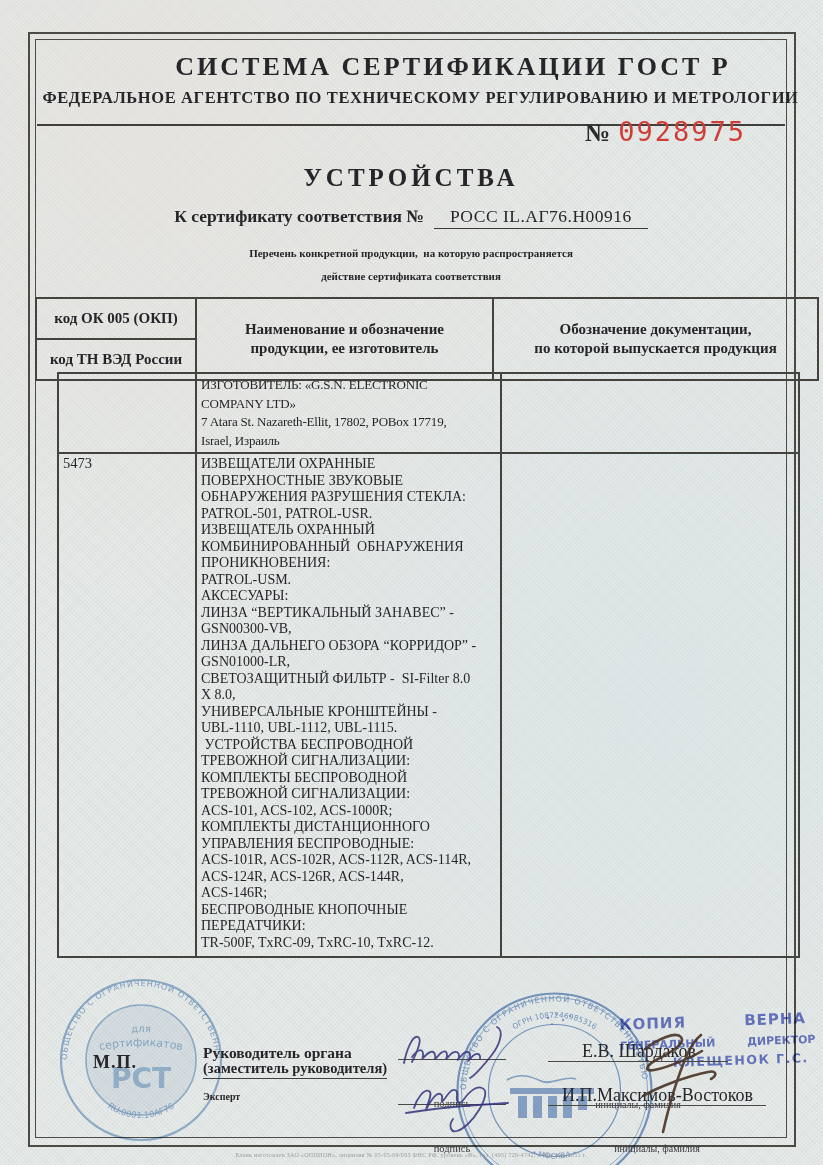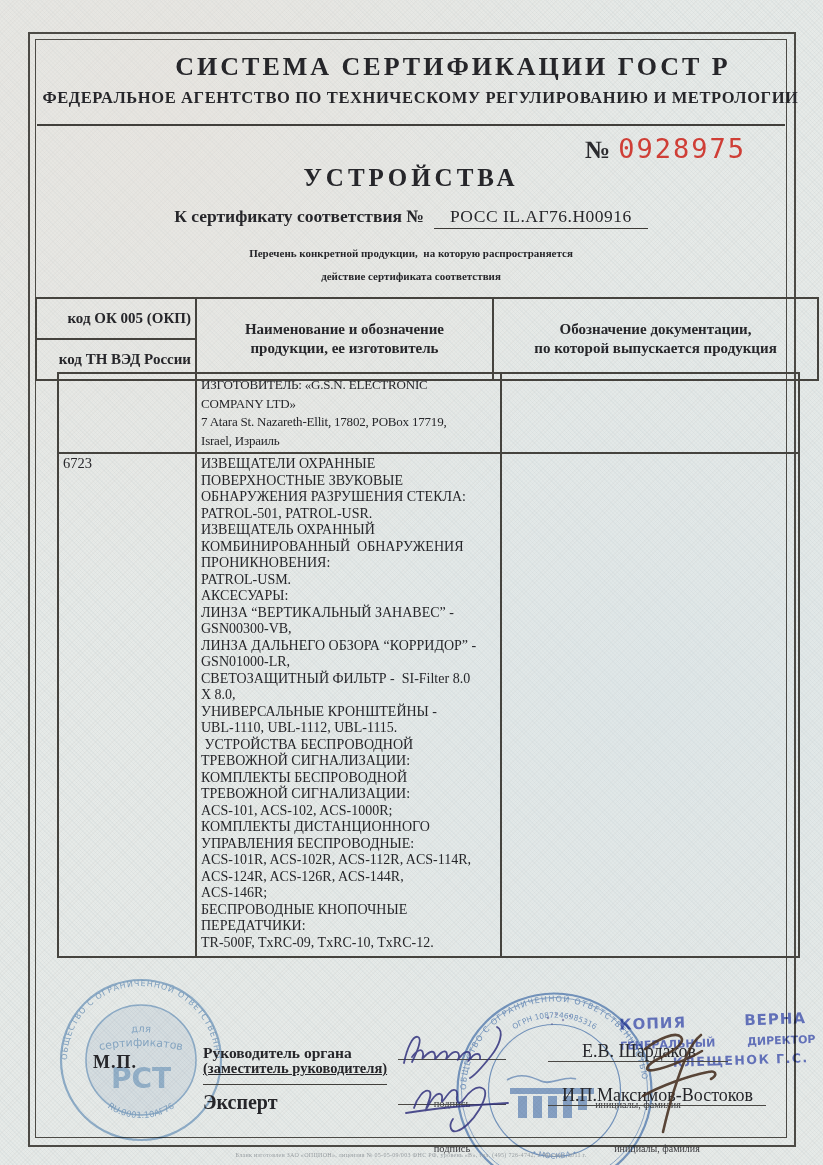--- a/index.html
+++ b/index.html
@@ -12,49 +12,49 @@
       radial-gradient(circle at 80% 60%, rgba(210,224,230,.4), transparent 45%),
       repeating-linear-gradient(45deg, rgba(175,192,198,.14) 0 1px, transparent 1px 3px),
       repeating-linear-gradient(-45deg, rgba(196,188,182,.12) 0 1px, transparent 1px 3px);}
   .abs{position:absolute;}
   .frame-outer{left:28px;top:32px;width:764px;height:1111px;border:2px solid #4c4a45;}
   .frame-inner{left:35px;top:39px;width:750px;height:1097px;border:1.5px solid #4c4a45;}
   .ctr{text-align:center;}
   .t1{left:35px;top:52px;width:752px;font-size:26px;font-weight:bold;letter-spacing:3px;padding-left:42px;}
   .t2{left:35px;top:88px;width:771px;font-size:16.5px;font-weight:bold;letter-spacing:.6px;}
   .hdr-rule{left:37px;top:124px;width:748px;border-top:2.5px solid #413f3b;}
-  .serial{left:585px;top:133px;white-space:nowrap;}
+  .serial{left:585px;top:116px;white-space:nowrap;}
   .serial .no{font-size:25px;font-weight:bold;color:#2b2b2e;}
   .serial .digits{font-family:"DejaVu Sans Mono",monospace;font-size:27px;color:#cf3e36;
                   letter-spacing:2px;margin-left:8px;}
   .doc-title{left:35px;top:164px;width:752px;font-size:25px;font-weight:bold;letter-spacing:4px;}
   .cert-line{left:35px;top:206px;width:752px;font-size:17.5px;}
   .cert-line .lbl{font-weight:bold;}
   .cert-line .num{font-weight:normal;border-bottom:1.5px solid #3c3a36;padding:0 16px 2px 16px;margin-left:10px;letter-spacing:.5px;}
   .scope{left:35px;top:242px;width:752px;font-size:11px;font-weight:bold;line-height:23px;white-space:pre-wrap;}
   table{border-collapse:collapse;table-layout:fixed;}
   td{border:2px solid #45433e;vertical-align:middle;padding:2px 4px;}
   .hdr-table{left:35px;top:297px;width:752px;}
   .hdr-table td{font-size:15px;font-weight:bold;text-align:center;}
-  .hdr-table .c1{width:150px;height:35px;text-align:right;}
+  .hdr-table .c1{width:150px;height:35px;}
   .hdr-table .c2{width:287px;white-space:pre-line;line-height:19px;margin-left:28px;}
   .hdr-table .c3{width:315px;white-space:pre-line;line-height:19px;}
   .body-table{left:57px;top:372px;width:711px;}
   .body-table td{vertical-align:top;text-align:left;}
   .body-table .c1{width:128px;font-size:14.5px;padding-top:1px;}
   .body-table .c2{width:295px;white-space:pre-wrap;}
   .body-table .c3{width:288px;}
   .r-mfr td{height:74px;}
   .r-mfr .c2{font-size:13px;line-height:18.5px;letter-spacing:-.2px;}
   .r-main td{height:498px;}
   .r-main .c2{font-size:14px;line-height:16.5px;}
   .mp{left:93px;top:1052px;font-size:18px;font-weight:bold;letter-spacing:1px;}
   .role1a{left:203px;top:1044px;font-size:15.5px;font-weight:bold;}
-  .role1b{left:203px;top:1060px;font-size:14.5px;font-weight:bold;border-bottom:1.5px solid #413f3b;padding-bottom:7px;text-decoration:underline;}
-  .role2{left:203px;top:1091px;font-size:20px;font-weight:bold;}
+  .role1b{left:203px;top:1060px;font-size:14.5px;font-weight:bold;border-bottom:1.5px solid #413f3b;padding-bottom:1px;}
+  .role2{left:203px;top:1091px;font-size:10px;font-weight:bold;}
   .sigline{border-bottom:1.5px solid #4a4844;height:0;}
   .sl1{left:398px;top:1059px;width:108px;}
   .sl2{left:398px;top:1104px;width:108px;}
   .cap{font-size:10.5px;text-align:center;color:#3a3a3e;margin-top:36px;}
   .cap1{left:398px;top:1062px;width:108px;}
   .cap2{left:398px;top:1107px;width:108px;}
   .name{font-size:18px;white-space:nowrap;text-align:center;}
   .nm1{left:550px;top:1041px;width:178px;}
   .nl1{left:548px;top:1061px;width:180px;}
   .nc1{left:548px;top:1063px;width:180px;font-size:10px;}
@@ -114,21 +114,21 @@
     <tbody>
         <tr class="r-mfr">
       <td class="c1"></td>
       <td class="c2">ИЗГОТОВИТЕЛЬ: «G.S.N. ELECTRONIC
 COMPANY LTD»
 7 Atara St. Nazareth-Ellit, 17802, POBox 17719,
 Israel, Израиль</td>
       <td class="c3"></td>
     </tr>
     <tr class="r-main">
-      <td class="c1">6723</td>
+      <td class="c1">5473</td>
       <td class="c2">ИЗВЕЩАТЕЛИ ОХРАННЫЕ
 ПОВЕРХНОСТНЫЕ ЗВУКОВЫЕ
 ОБНАРУЖЕНИЯ РАЗРУШЕНИЯ СТЕКЛА:
 PATROL-501, PATROL-USR.
 ИЗВЕЩАТЕЛЬ ОХРАННЫЙ
 КОМБИНИРОВАННЫЙ  ОБНАРУЖЕНИЯ
 ПРОНИКНОВЕНИЯ:
 PATROL-USM.
 АКСЕСУАРЫ:
 ЛИНЗА “ВЕРТИКАЛЬНЫЙ ЗАНАВЕС” -

